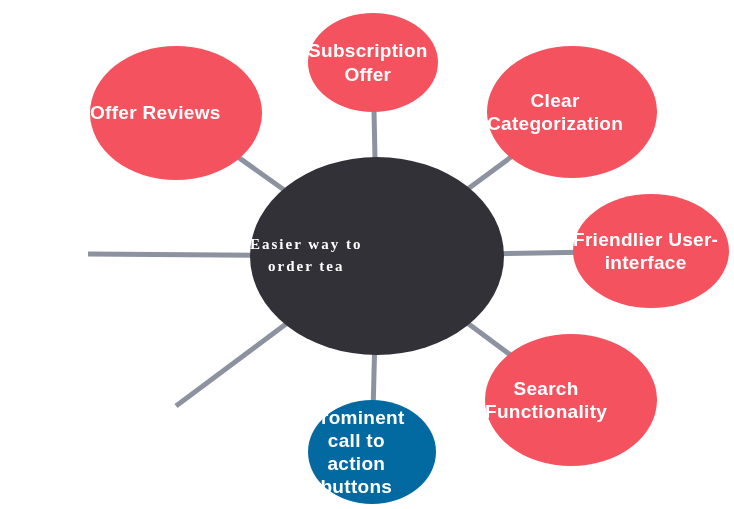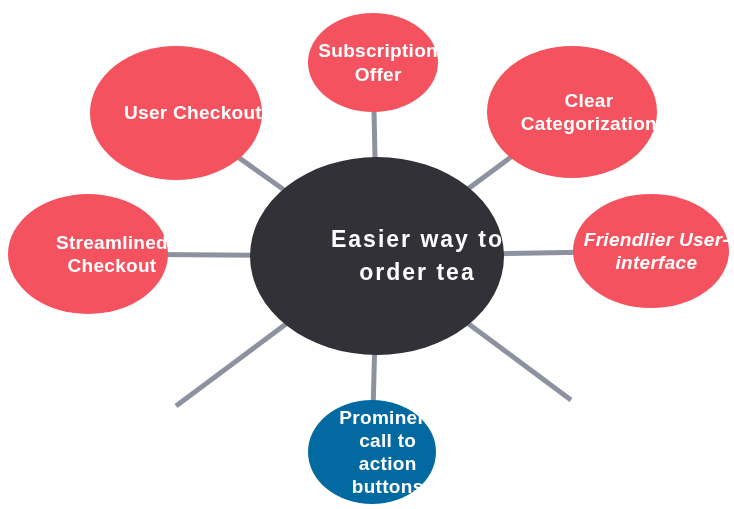--- a/index.html
+++ b/index.html
@@ -14,39 +14,40 @@
   .wires {
     position: absolute;
     left: 0; top: 0;
     width: 734px; height: 509px;
   }
   .node {
     position: absolute;
     border-radius: 50%;
     display: flex;
     align-items: center;
-    justify-content: flex-end;
+    justify-content: flex-start;
     text-align: center;
     color: #ffffff;
     font-weight: bold;
     font-size: 19px;
     line-height: 1.22;
     letter-spacing: 0.3px;
     white-space: pre-line;
   }
   .node.hub {
-    font-size: 23px;
+    font-size: 15px;
     letter-spacing: 2px;
     line-height: 1.45;
+    font-family: Liberation Serif, serif;
   }
   
   .hub                 { left: 250px; top: 157px; width: 254px; height: 198px; }
   .n-subscription     { left: 308px; top:  13px; width: 130px; height:  99px; }
   .n-categorization   { left: 487px; top:  46px; width: 170px; height: 132px; }
-  .n-interface        { left: 573px; top: 194px; width: 156px; height: 114px; font-style: italic; }
+  .n-interface        { left: 573px; top: 194px; width: 156px; height: 114px; }
   .n-search           { left: 485px; top: 334px; width: 172px; height: 132px; }
   .n-cta              { left: 308px; top: 400px; width: 128px; height: 104px; }
   .n-filter           { left:  93px; top: 345px; width: 166px; height: 122px; }
   .n-checkout         { left:   8px; top: 194px; width: 160px; height: 120px; }
   .n-reviews          { left:  90px; top:  46px; width: 172px; height: 134px; }
 </style>
 </head>
 <body>
 
 <div class="canvas">
@@ -75,31 +76,31 @@
   <div class="node n-categorization" style="background-color: rgb(244, 82, 94);">
     <span>Clear
 Categorization</span>
   </div>
 
   <div class="node n-interface" style="background-color: rgb(244, 82, 94);">
     <span>Friendlier User-
 interface</span>
   </div>
 
+  <div class="node n-search" style="background-color: rgb(244, 82, 94);">
+    <span>Search
+Functionality</span>
+  </div>
 
   <div class="node n-cta" style="background-color: #0369a1;">
     <span>Prominent
 call to
 action
 buttons</span>
   </div>
 
 
-  <div class="node n-checkout" style="background-color: rgb(244, 82, 94);">
-    <span>Streamlined
-Checkout</span>
-  </div>
 
   <div class="node n-reviews" style="background-color: rgb(244, 82, 94);">
-    <span>User Checkout</span>
+    <span>Offer Reviews</span>
   </div>
 
 </div>
 
 </body></html>

